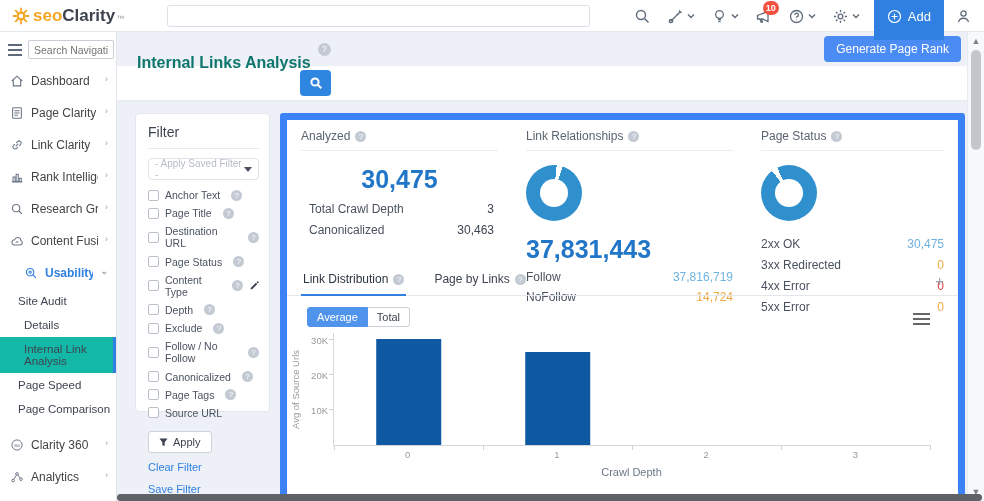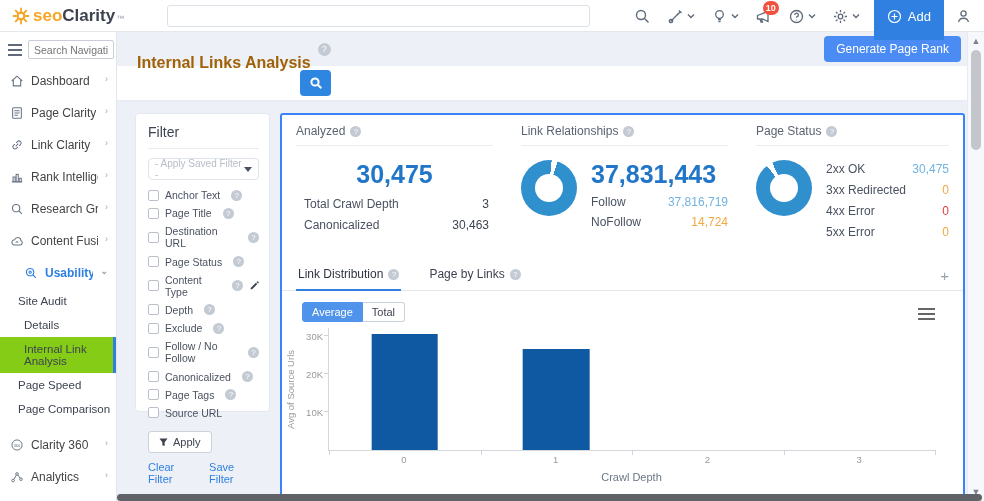--- a/index.html
+++ b/index.html
@@ -33,60 +33,60 @@
   .side-search { width:86px; height:19px; border:1px solid #c9ced6; border-radius:2px; font-size:10.5px; padding:0 5px; color:#555; outline:none; }
   .nav-item { display:flex; align-items:flex-start; gap:7px; padding:9px 6px 9px 10px; color:#444; cursor:pointer; }
   .nav-item svg { width:14px; height:14px; flex:none; color:#6b7686; }
   .nav-item .lbl { flex:1; white-space:nowrap; overflow:hidden; }
   .nav-item .arr { color:#9aa3ad; font-size:9px; flex:none; padding-right:2px; }
   .nav-item.active { color:#2f80e0; font-weight:bold;padding-left:24px; }
   .nav-item.active svg { color:#2f80e0; }
   .subnav { font-size:11.5px; }
   .subnav .sub-item { padding:6px 4px 6px 18px; color:#3d4450; cursor:pointer; }
   .subnav .sub-item.indent { padding-left:24px; }
-  .subnav .sub-item.selected { background:#84cc16; border-right:3px solid #2f80e0; }
+  .subnav .sub-item.selected { background:#14b8a6; border-right:3px solid #2f80e0; }
 
   
   .main { position:absolute; left:117px; top:32px; right:17px; bottom:0; }
   .title-row { height:34px; display:flex; align-items:center; padding:0 6px 0 20px; }
-  .page-title { font-size:16px; font-weight:bold; color:#a16207;margin-top:27px; }
+  .page-title { font-size:16px; font-weight:bold; color:#0f766e;margin-top:27px; }
   .help { display:inline-block; width:13px; height:13px; border-radius:50%; background:#c3cad3; color:#fff; font-size:9px; line-height:13px; text-align:center; margin-left:7px; flex:none; cursor:pointer; }
   .help.sm { width:11px; height:11px; font-size:8px; line-height:11px; margin-left:5px; }
   .gen-btn { margin-left:auto; background:#4b8bf4; color:#fff; border:none; border-radius:4px; font-size:12px; padding:6px 12px; cursor:pointer; }
   .toolbar { height:34px; background:#fff; box-shadow:0 1px 2px rgba(0,0,0,0.04); display:flex; align-items:center; padding-left:183px; }
   .search-btn { width:31px; height:26px; background:#2e86e0; border:none; border-radius:4px; color:#fff; cursor:pointer; display:flex; align-items:center; justify-content:center; }
   .search-btn svg { width:14px; height:14px; }
 
   .content { position:absolute; top:81px; left:0; right:0; bottom:0; }
   
   .filter-card { position:absolute; left:18px; top:0; width:135px; height:299px; background:#fff; border:1px solid #e3e8ee; border-radius:4px; padding:10px 10px 8px 12px; }
   .filter-title { font-size:14px; color:#3d4450; padding-bottom:8px; border-bottom:1px solid #e8ebef; margin-bottom:9px; }
   .saved-filter { display:flex; align-items:center; justify-content:space-between; border:1px solid #dfe4ea; border-radius:4px; height:22px; padding:0 6px; color:#b6bdc7; font-size:10px; cursor:pointer; margin-bottom:9px; }
   .saved-filter .tri { width:0; height:0; border-left:4px solid transparent; border-right:4px solid transparent; border-top:5px solid #4a5260; }
   .f-row { display:flex; align-items:center; gap:6px; margin-bottom:6.2px; font-size:10.5px; color:#4a5260; }
   .cbox { width:11px; height:11px; border:1px solid #b9c0ca; border-radius:2px; background:#fff; flex:none; cursor:pointer; }
   .f-row .pencil { margin-left:auto; cursor:pointer; }
   .f-row .pencil svg { width:10px; height:10px; color:#3d4450; }
   .apply-btn { margin:6px 0 8px 0; display:inline-flex; align-items:center; gap:5px; background:#fff; border:1px solid #ccd2da; border-radius:3px; font-size:11px; color:#3d4450; padding:4px 10px; cursor:pointer; }
   .apply-btn svg { width:9px; height:9px; }
-  .filter-links { display:flex; gap:10px; font-size:11px; color:#2f80e0; }
+  .filter-links { display:flex; gap:10px; font-size:11px; color:#2f80e0;flex-direction:column; }
   .filter-links span { cursor:pointer; }
 
   
-  .panel { position:absolute; left:163px; top:0; right:2px; bottom:0; background:#fff; border:2px solid #3b82f6; border-radius:3px 3px 0 0; }
+  .panel { position:absolute; left:163px; top:0; right:2px; bottom:0; background:#fff; border:7px solid #3b82f6; border-radius:3px 3px 0 0; }
   .stats-row { display:flex; height:139px; }
   .stat-col { padding:9px 14px 0 14px; }
   .stat-col.c1 { width:225px; }
   .stat-col.c2 { width:235px; }
   .stat-col.c3 { flex:1; }
   .stat-head { display:flex; align-items:center; font-size:12px; color:#5a6472; padding-bottom:7px; border-bottom:1px solid #e9ecf0; }
   .big-num { font-size:25px; font-weight:bold; color:#2176c7; text-align:center; margin:14px 0 8px 0; }
   .kv { display:flex; justify-content:space-between; font-size:12px; color:#4a5260; margin:0 4px 7px 8px; }
   .kv .v { color:#3d4450; }
-  .donut-wrap { display:flex; margin-top:14px; gap:14px; }
+  .donut-wrap { display:flex; margin-top:14px; gap:14px;flex-direction:column; }
   .donut { width:56px; height:56px; border-radius:50%; position:relative; flex:none; }
   .donut::after { content:""; position:absolute; left:14px; top:14px; width:28px; height:28px; background:#fff; border-radius:50%; }
   .lr-right { flex:1; }
   .lr-right .big-num { text-align:left; margin:0 0 6px 0; }
   .kv2 { display:flex; justify-content:space-between; font-size:12px; color:#4a5260; margin-bottom:6px; }
   .ps-rows { flex:1; padding-top:2px; }
   .ps-rows .kv2 { margin-bottom:7px; }
 
   
   .tabs-row { position:relative; display:flex; align-items:flex-end; padding:0 14px; margin-top:9px; border-bottom:1px solid #e4e8ed; height:28px; }

